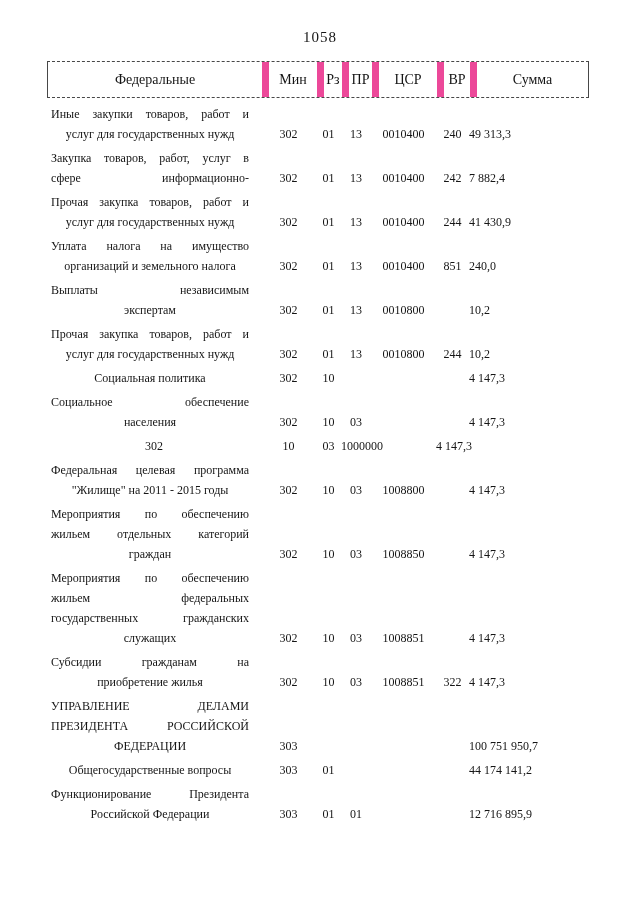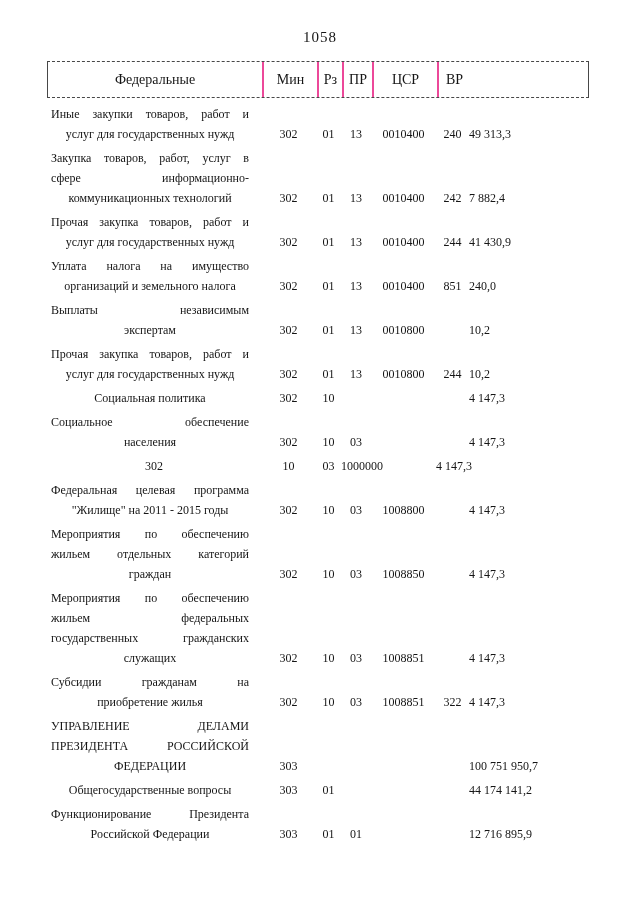--- a/index.html
+++ b/index.html
@@ -34,21 +34,21 @@
     height: 37px;
     border: 1px solid #474747;
     border-top-style: dashed;
     border-bottom-style: dashed;
   }
   .th {
     display: flex;
     align-items: center;
     justify-content: center;
     font-size: 14px;
-    border-left: 2px solid #ec4899;
+    border-left: 7px solid #ec4899;
     white-space: nowrap;
   }
   .th:first-child { border-left: none; }
   .tbody { margin-top: 6px; width: 540px; }
   .row {
     display: grid;
     grid-template-columns: 214px 55px 25px 30px 65px 33px 118px;
     align-items: end;
     margin-bottom: 4px;
     font-size: 12px;
@@ -68,39 +68,39 @@
   <div class="page-number">1058</div>
 
   <div class="budget-table">
     <div class="thead">
       <div class="th">Федеральные</div>
       <div class="th">Мин</div>
       <div class="th">Рз</div>
       <div class="th">ПР</div>
       <div class="th">ЦСР</div>
       <div class="th">ВР</div>
+      <div class="th">Сумма</div>
     </div>
     <div class="tbody" id="tbody">
         <div class="row">
           <div class="cell cell-name">
             <div class="nl j">Иные закупки товаров, работ и</div>
             <div class="nl">услуг для государственных нужд</div>
           </div>
           <div class="cell cell-min">302</div>
           <div class="cell cell-rz">01</div>
           <div class="cell cell-pr">13</div>
           <div class="cell cell-csr">0010400</div>
           <div class="cell cell-vr">240</div>
           <div class="cell cell-sum">49 313,3</div>
         </div>
         <div class="row">
           <div class="cell cell-name">
             <div class="nl j">Закупка товаров, работ, услуг в</div>
             <div class="nl j">сфере информационно-</div>
-            <div class="nl">коммуникационных технологий</div>
           </div>
           <div class="cell cell-min">302</div>
           <div class="cell cell-rz">01</div>
           <div class="cell cell-pr">13</div>
           <div class="cell cell-csr">0010400</div>
           <div class="cell cell-vr">242</div>
           <div class="cell cell-sum">7 882,4</div>
         </div>
         <div class="row">
           <div class="cell cell-name">

